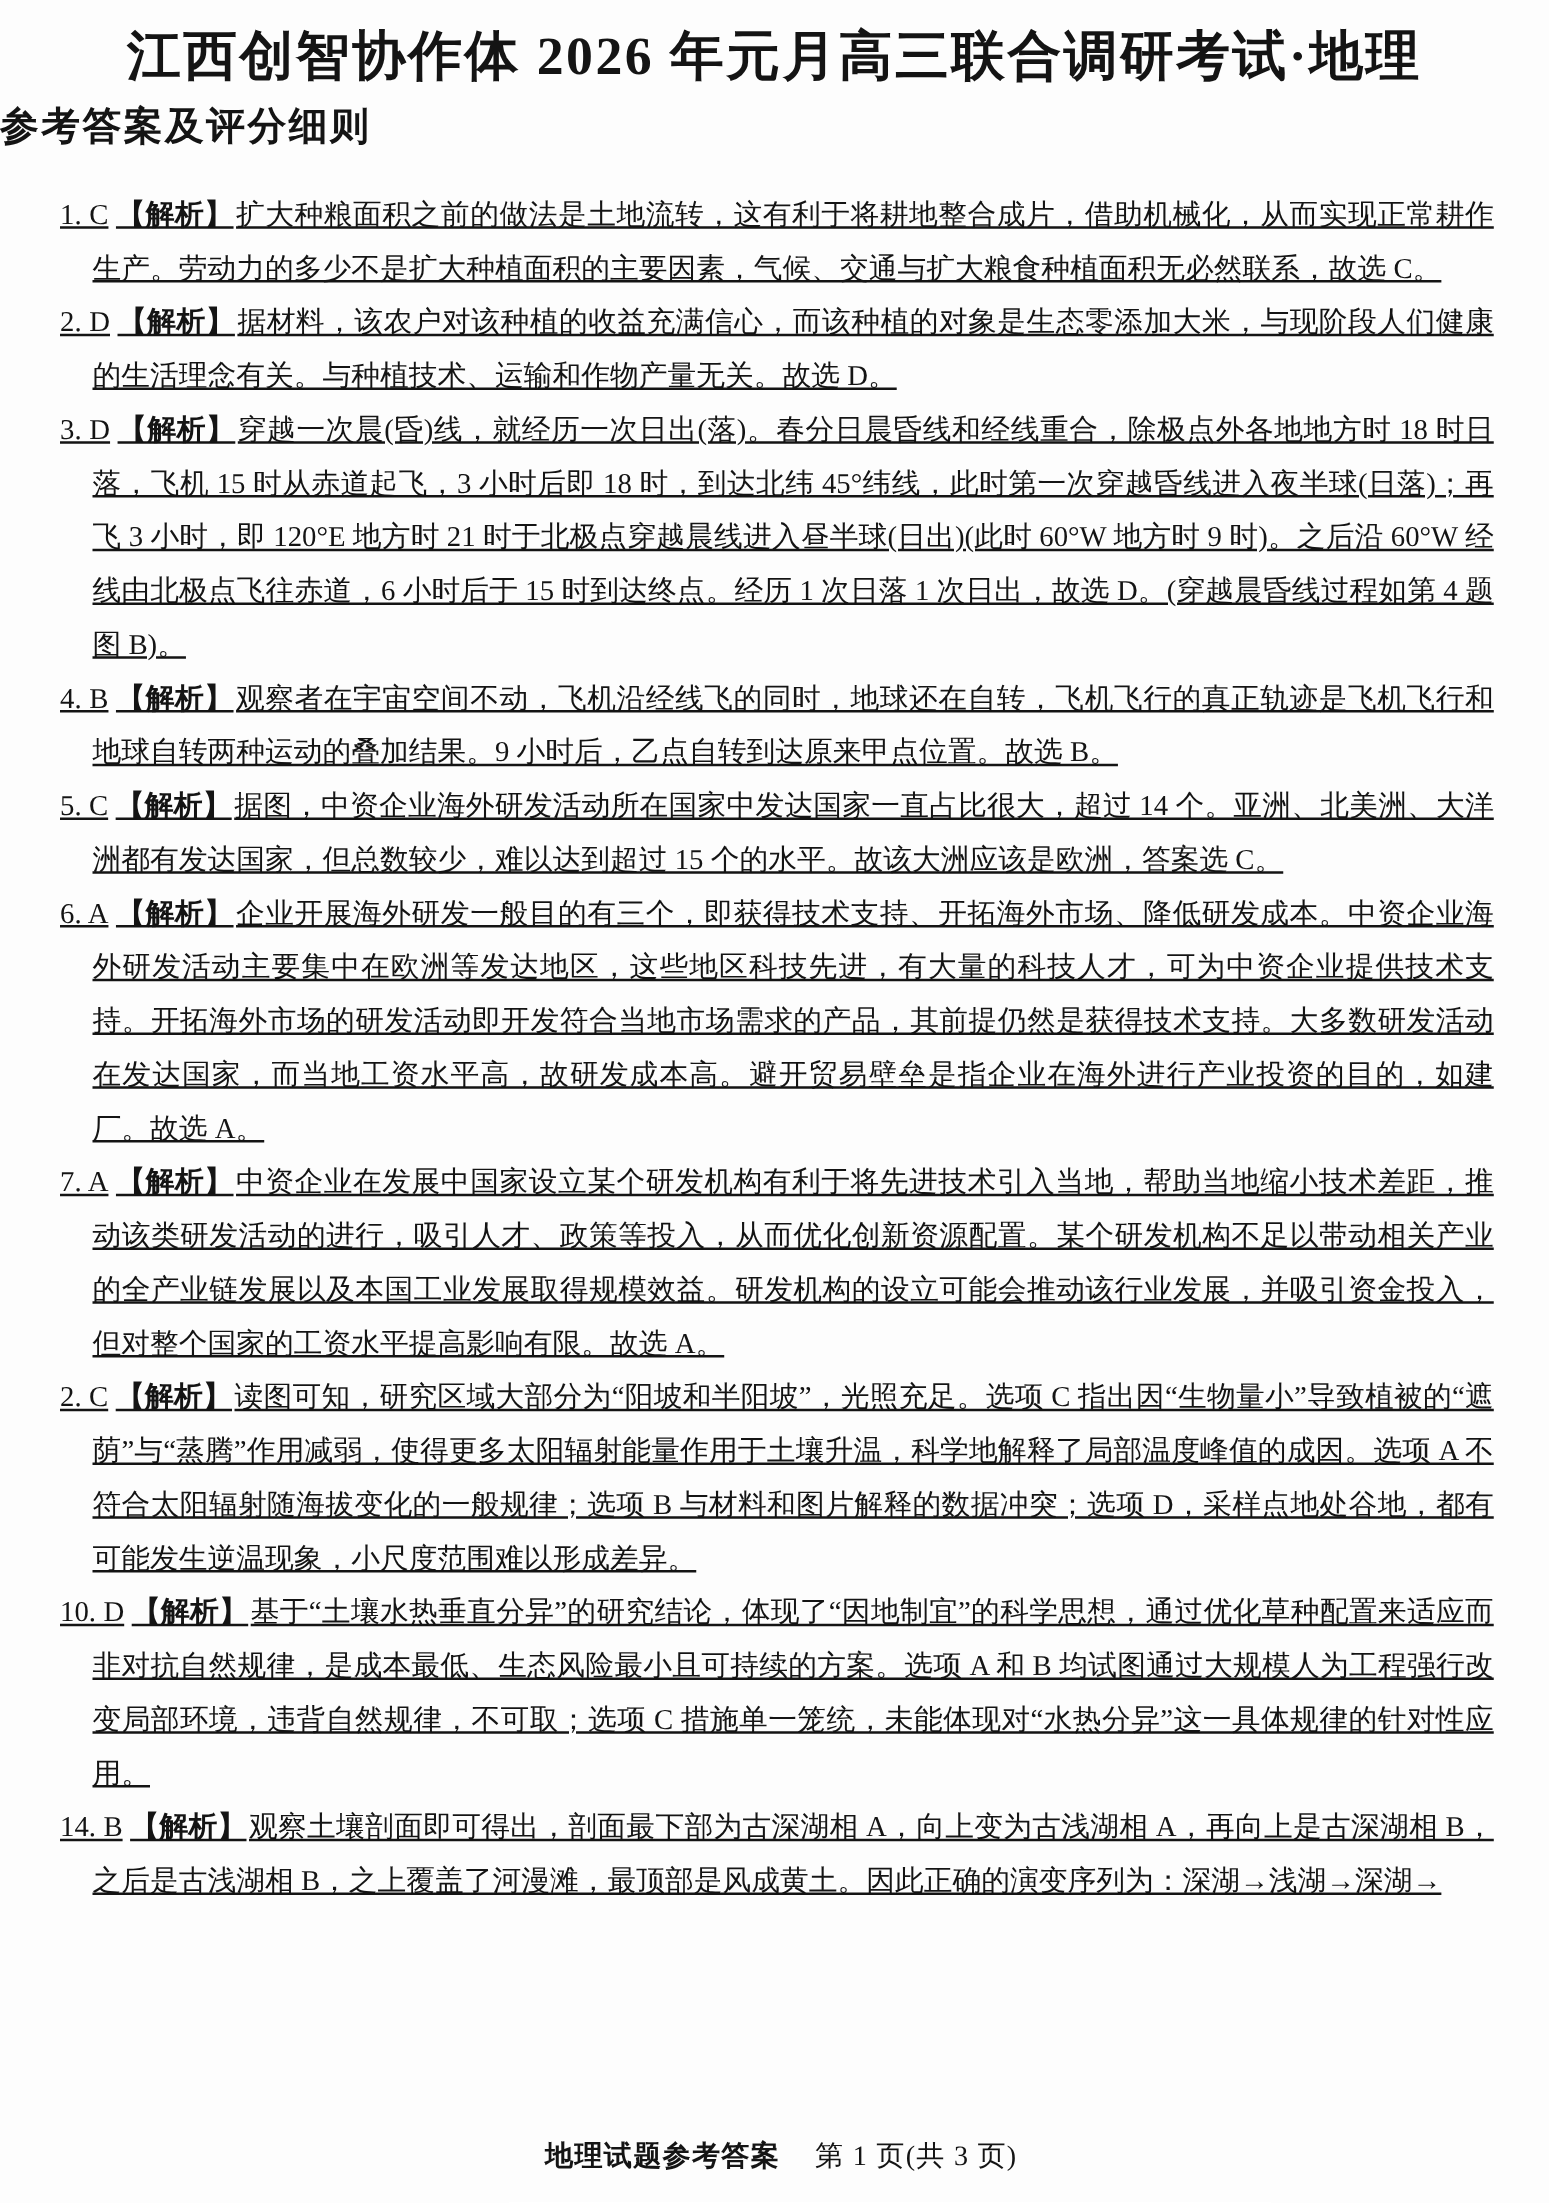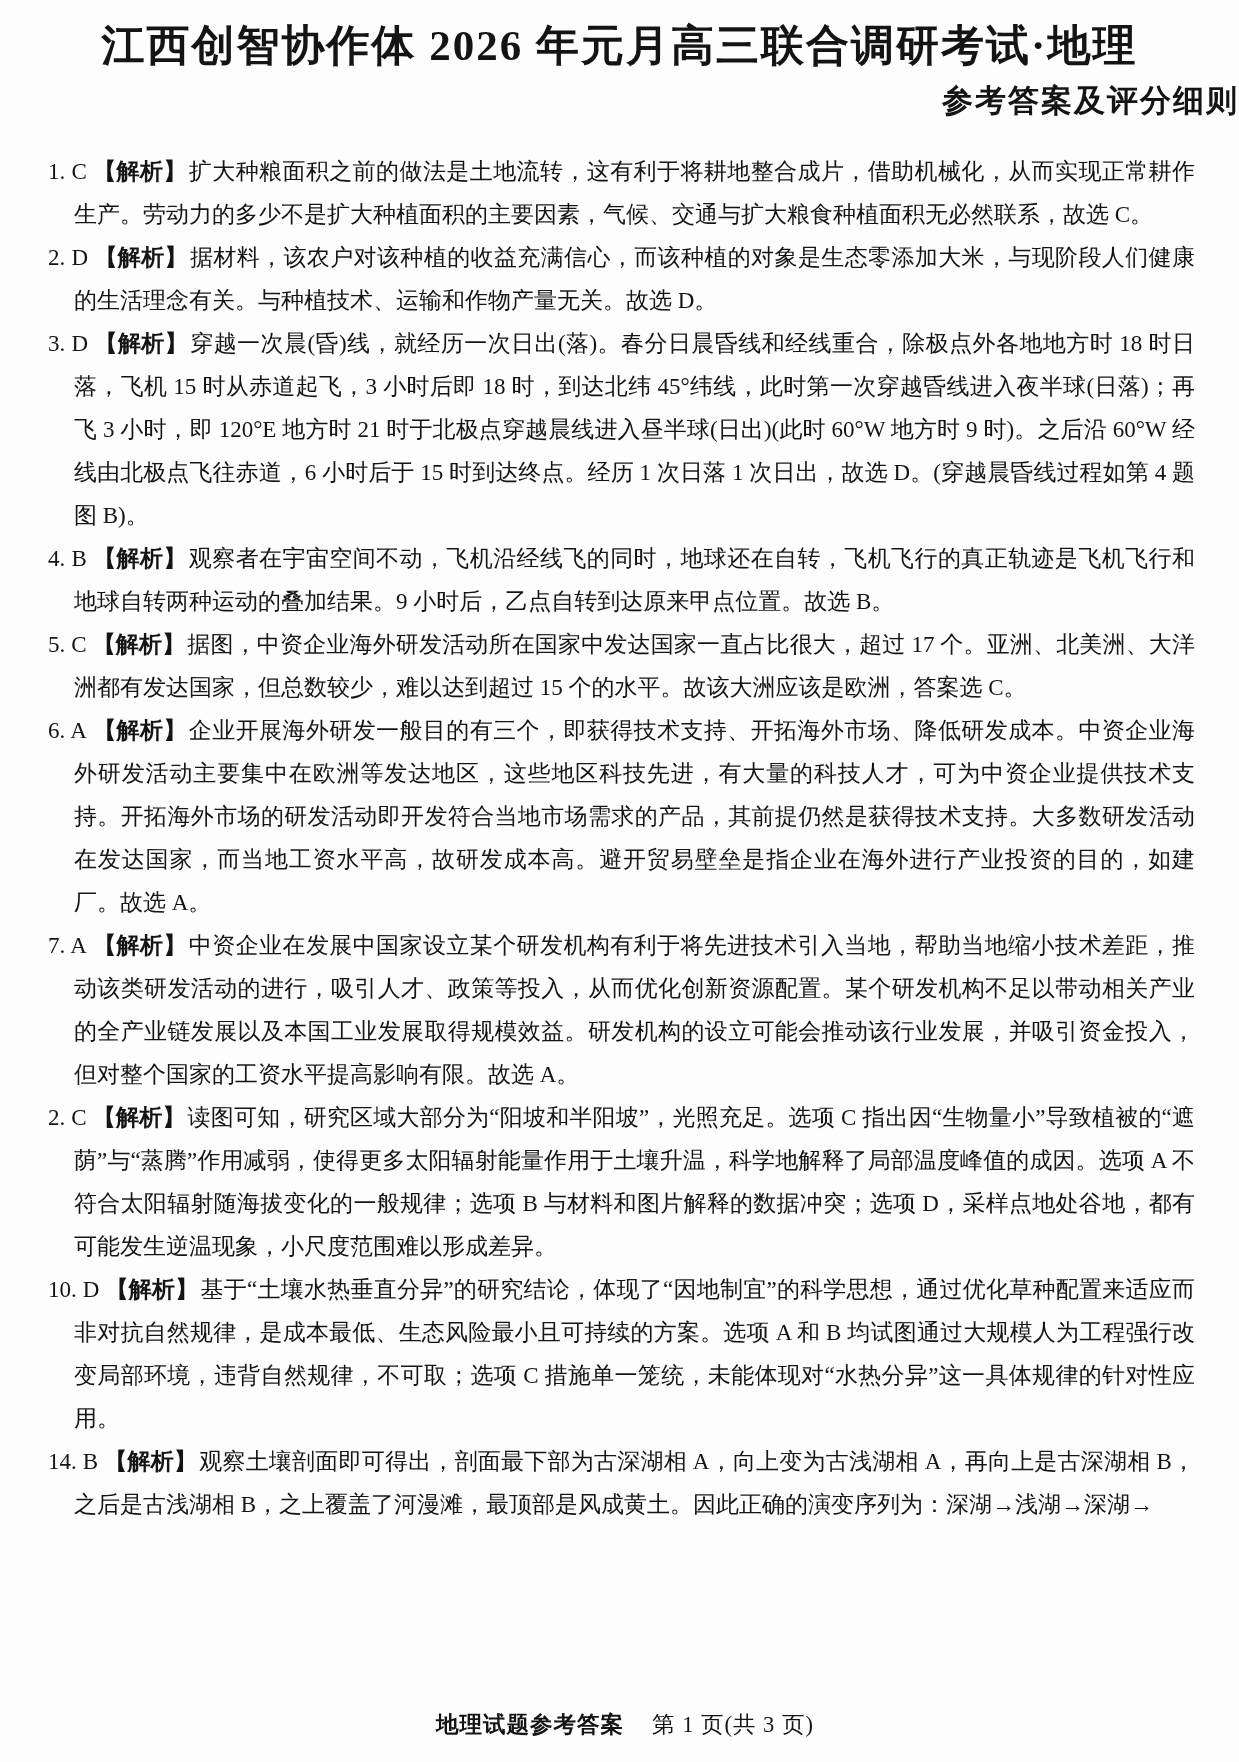--- a/index.html
+++ b/index.html
@@ -21,35 +21,36 @@
     padding-top: 20px;
     text-align: center;
     font-size: 43px;
     font-weight: 700;
     letter-spacing: 2px;
     line-height: 1.2;
   }
   .page-subtitle {
     margin: 0;
     margin-top: 8px;
-    text-align: right;
+    text-align: left;
     font-size: 31px;
     font-weight: 700;
     letter-spacing: 2px;
   }
   .answers {
     margin: 28px 44px 0 48px;
     font-size: 23px;
     line-height: 43px;
     text-align: justify;
   }
   .answer-item {
     margin: 0;
     padding-left: 26px;
     text-indent: -26px;
+    text-decoration: underline;
   }
   .answer-label {
     margin-right: 6px;
     white-space: nowrap;
   }
   .analysis-tag {
     font-weight: 700;
     margin-right: 2px;
   }
   .page-footer {
@@ -78,21 +79,21 @@
   <div class="answers">
 
     <p class="answer-item"><span class="answer-label">1. C</span><span class="analysis-tag">【解析】</span><span class="answer-text">扩大种粮面积之前的做法是土地流转，这有利于将耕地整合成片，借助机械化，从而实现正常耕作生产。劳动力的多少不是扩大种植面积的主要因素，气候、交通与扩大粮食种植面积无必然联系，故选 C。</span></p>
 
     <p class="answer-item"><span class="answer-label">2. D</span><span class="analysis-tag">【解析】</span><span class="answer-text">据材料，该农户对该种植的收益充满信心，而该种植的对象是生态零添加大米，与现阶段人们健康的生活理念有关。与种植技术、运输和作物产量无关。故选 D。</span></p>
 
     <p class="answer-item"><span class="answer-label">3. D</span><span class="analysis-tag">【解析】</span><span class="answer-text">穿越一次晨(昏)线，就经历一次日出(落)。春分日晨昏线和经线重合，除极点外各地地方时 18 时日落，飞机 15 时从赤道起飞，3 小时后即 18 时，到达北纬 45°纬线，此时第一次穿越昏线进入夜半球(日落)；再飞 3 小时，即 120°E 地方时 21 时于北极点穿越晨线进入昼半球(日出)(此时 60°W 地方时 9 时)。之后沿 60°W 经线由北极点飞往赤道，6 小时后于 15 时到达终点。经历 1 次日落 1 次日出，故选 D。(穿越晨昏线过程如第 4 题图 B)。</span></p>
 
     <p class="answer-item"><span class="answer-label">4. B</span><span class="analysis-tag">【解析】</span><span class="answer-text">观察者在宇宙空间不动，飞机沿经线飞的同时，地球还在自转，飞机飞行的真正轨迹是飞机飞行和地球自转两种运动的叠加结果。9 小时后，乙点自转到达原来甲点位置。故选 B。</span></p>
 
-    <p class="answer-item"><span class="answer-label">5. C</span><span class="analysis-tag">【解析】</span><span class="answer-text">据图，中资企业海外研发活动所在国家中发达国家一直占比很大，超过 17 个。亚洲、北美洲、大洋洲都有发达国家，但总数较少，难以达到超过 15 个的水平。故该大洲应该是欧洲，答案选 C。</span></p>
+    <p class="answer-item"><span class="answer-label">5. C</span><span class="analysis-tag">【解析】</span><span class="answer-text">据图，中资企业海外研发活动所在国家中发达国家一直占比很大，超过 14 个。亚洲、北美洲、大洋洲都有发达国家，但总数较少，难以达到超过 15 个的水平。故该大洲应该是欧洲，答案选 C。</span></p>
 
     <p class="answer-item"><span class="answer-label">6. A</span><span class="analysis-tag">【解析】</span><span class="answer-text">企业开展海外研发一般目的有三个，即获得技术支持、开拓海外市场、降低研发成本。中资企业海外研发活动主要集中在欧洲等发达地区，这些地区科技先进，有大量的科技人才，可为中资企业提供技术支持。开拓海外市场的研发活动即开发符合当地市场需求的产品，其前提仍然是获得技术支持。大多数研发活动在发达国家，而当地工资水平高，故研发成本高。避开贸易壁垒是指企业在海外进行产业投资的目的，如建厂。故选 A。</span></p>
 
     <p class="answer-item"><span class="answer-label">7. A</span><span class="analysis-tag">【解析】</span><span class="answer-text">中资企业在发展中国家设立某个研发机构有利于将先进技术引入当地，帮助当地缩小技术差距，推动该类研发活动的进行，吸引人才、政策等投入，从而优化创新资源配置。某个研发机构不足以带动相关产业的全产业链发展以及本国工业发展取得规模效益。研发机构的设立可能会推动该行业发展，并吸引资金投入，但对整个国家的工资水平提高影响有限。故选 A。</span></p>
 
 
     <p class="answer-item"><span class="answer-label">2. C</span><span class="analysis-tag">【解析】</span><span class="answer-text">读图可知，研究区域大部分为“阳坡和半阳坡”，光照充足。选项 C 指出因“生物量小”导致植被的“遮荫”与“蒸腾”作用减弱，使得更多太阳辐射能量作用于土壤升温，科学地解释了局部温度峰值的成因。选项 A 不符合太阳辐射随海拔变化的一般规律；选项 B 与材料和图片解释的数据冲突；选项 D，采样点地处谷地，都有可能发生逆温现象，小尺度范围难以形成差异。</span></p>
 
     <p class="answer-item"><span class="answer-label">10. D</span><span class="analysis-tag">【解析】</span><span class="answer-text">基于“土壤水热垂直分异”的研究结论，体现了“因地制宜”的科学思想，通过优化草种配置来适应而非对抗自然规律，是成本最低、生态风险最小且可持续的方案。选项 A 和 B 均试图通过大规模人为工程强行改变局部环境，违背自然规律，不可取；选项 C 措施单一笼统，未能体现对“水热分异”这一具体规律的针对性应用。</span></p>
 

